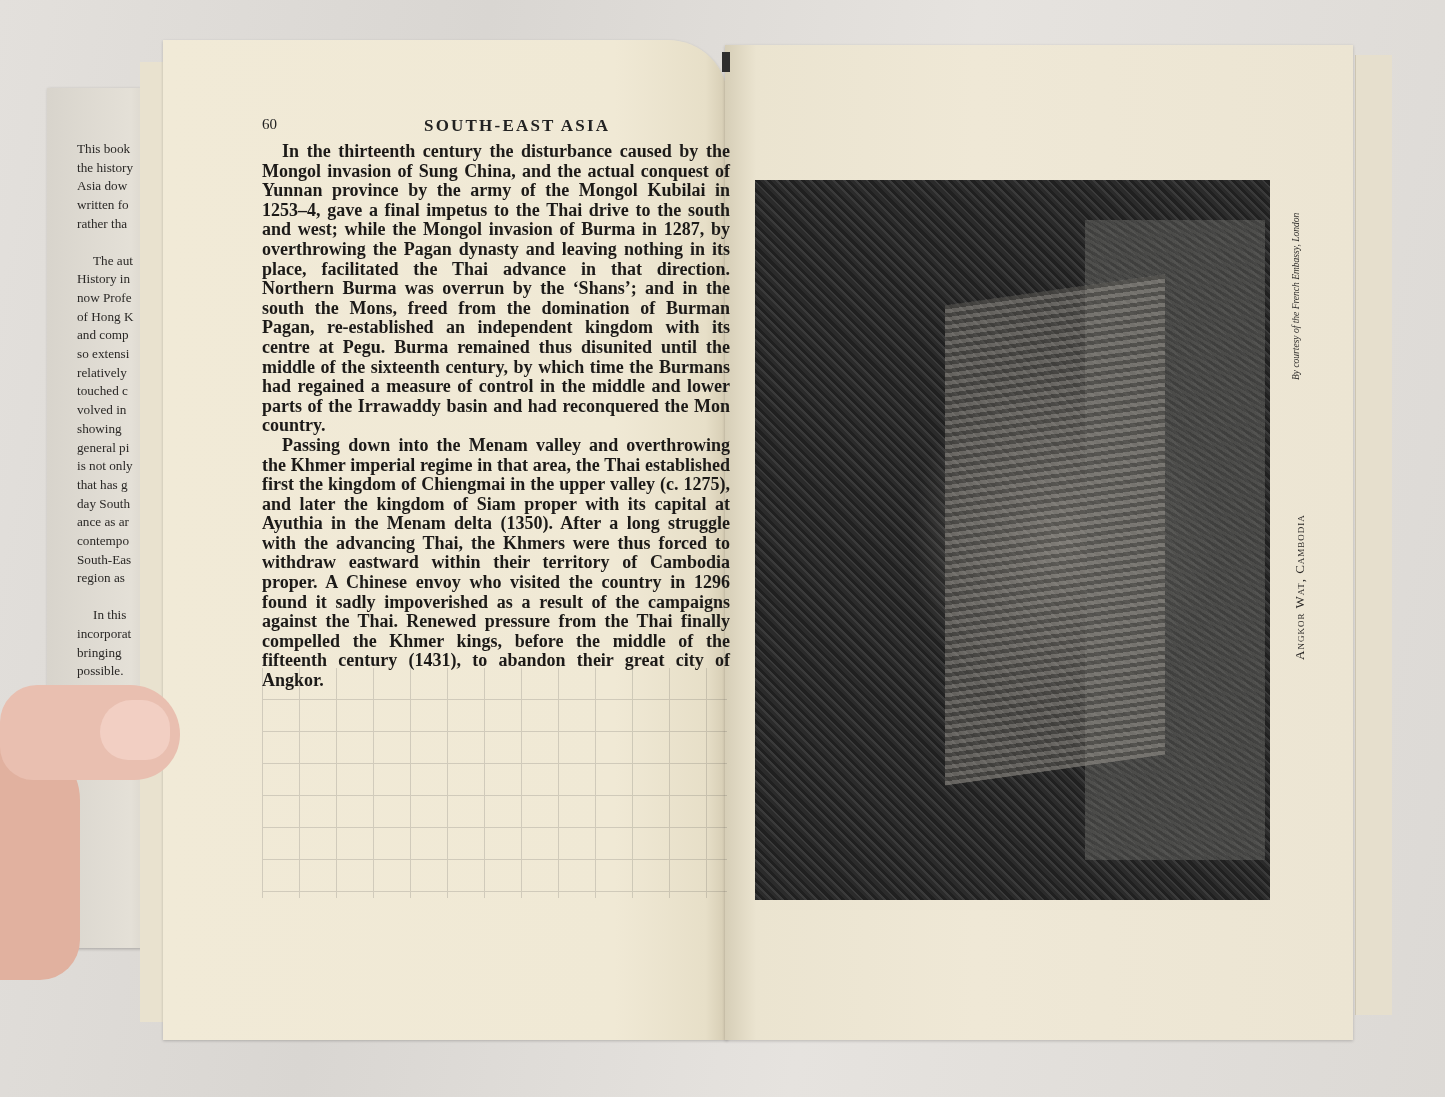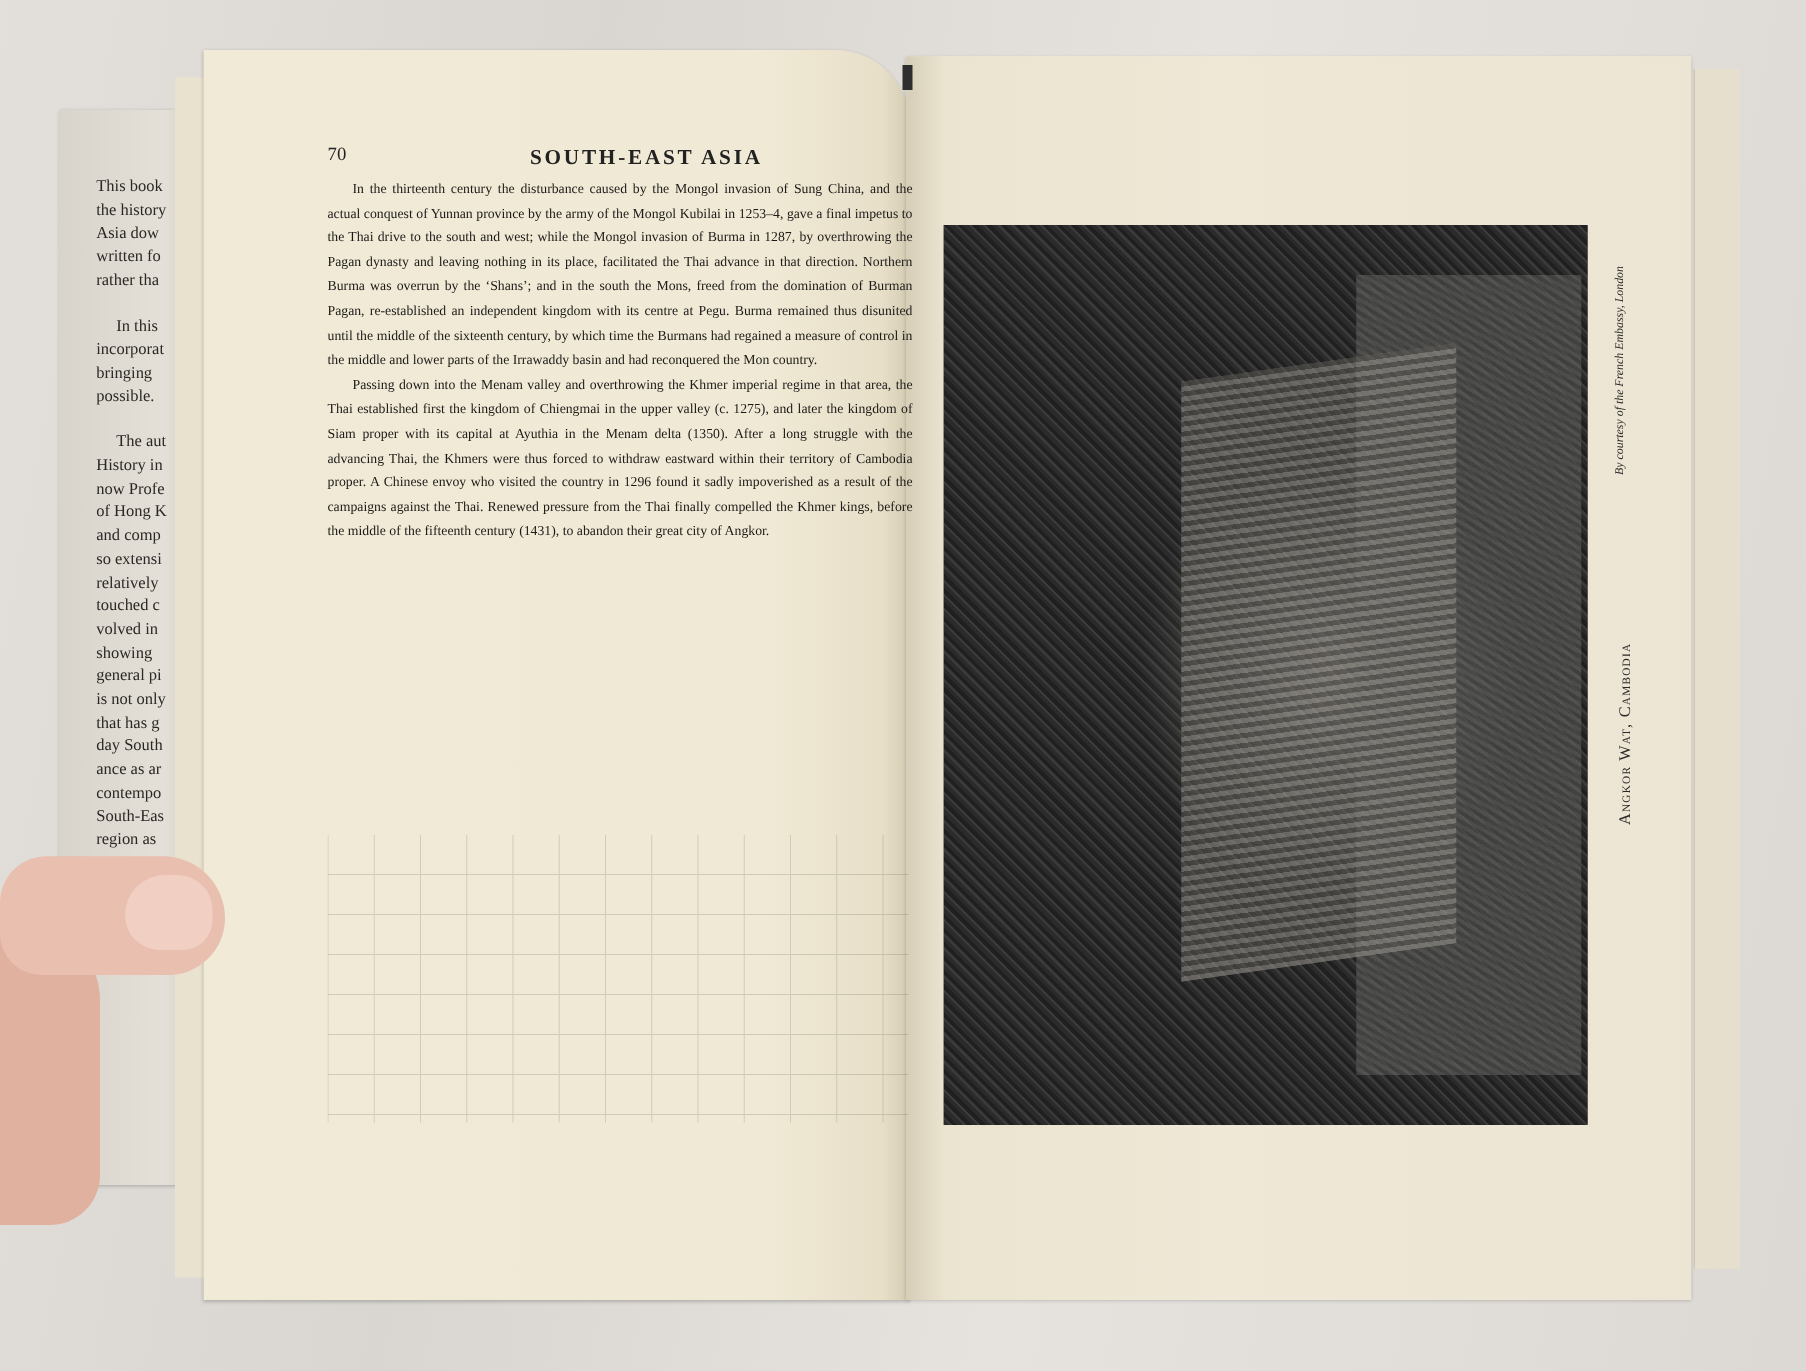--- a/index.html
+++ b/index.html
@@ -21,22 +21,22 @@
   .page-left{position:absolute;left:163px;top:40px;width:565px;height:1000px;
     background:linear-gradient(90deg,#f1ead7 0%,#f0e9d5 80%,#e7dfc8 96%,#d4cbb2 100%);
     border-radius:0 60px 0 0;box-shadow:0 1px 3px rgba(0,0,0,.2);}
   .page-right{position:absolute;left:725px;top:45px;width:628px;height:995px;
     background:linear-gradient(90deg,#d6ceb7 0%,#ebe4d0 5%,#efe8d6 40%,#ece5d3 100%);
     box-shadow:0 1px 3px rgba(0,0,0,.2);}
   .gutter{position:absolute;left:722px;top:52px;width:8px;height:20px;background:#2e2e2e;}
   .running-head{position:absolute;left:262px;top:116px;width:470px;height:20px;color:#222;}
   .page-number{position:absolute;left:0;top:0;font-size:15px;}
   .header-title{position:absolute;left:162px;top:0;font-size:17px;letter-spacing:2.2px;font-weight:bold;}
-  .body-text{position:absolute;left:262px;top:142px;width:468px;font-size:11px;line-height:19.6px;color:#1c1a18;
-    text-align:justify;}
+  .body-text{position:absolute;left:262px;top:142px;width:468px;font-size:18px;line-height:19.6px;color:#1c1a18;
+    text-align:justify;font-weight:bold;}
   .body-text p{margin:0;text-indent:20px;}
   .ghost-table{position:absolute;left:262px;top:668px;width:465px;height:230px;opacity:.18;
     background-image:linear-gradient(90deg,#444 1px,transparent 1px),linear-gradient(0deg,#444 1px,transparent 1px);
     background-size:37px 100%,100% 32px;}
   
   .plate{position:absolute;left:755px;top:180px;width:515px;height:720px;
     background:
       radial-gradient(ellipse at 60% 50%,rgba(200,195,185,.35) 0%,transparent 35%),
       repeating-linear-gradient(45deg,#2b2b2b 0 3px,#3a3a3a 3px 5px,#202020 5px 8px),
       #2a2a2a;}
@@ -58,34 +58,34 @@
   .palm{position:absolute;left:0;top:60px;width:120px;height:240px;background:#e1b19f;border-radius:20px 60px 40px 20px;}
 </style>
 </head>
 <body>
 
 <div class="scene">
 
   <div class="jacket-flap">
     <div class="flap-text" id="flap">
         <p>This book<br>the history<br>Asia dow<br>written fo<br>rather tha</p>
+        <p class="ind">The aut<br>History in<br>now Profe<br>of Hong K<br>and comp<br>so extensi<br>relatively<br>touched c<br>volved in<br>showing<br>general pi<br>is not only<br>that has g<br>day South<br>ance as ar<br>contempo<br>South-Eas<br>region as</p>
         <p class="ind">In this<br>incorporat<br>bringing<br>possible.</p>
-        <p class="ind">The aut<br>History in<br>now Profe<br>of Hong K<br>and comp<br>so extensi<br>relatively<br>touched c<br>volved in<br>showing<br>general pi<br>is not only<br>that has g<br>day South<br>ance as ar<br>contempo<br>South-Eas<br>region as</p>
       </div>
   </div>
 
   <div class="book-edge-left"></div>
   <div class="book-edge-right"></div>
 
   <div class="page-left"></div>
   <div class="page-right"></div>
   <div class="gutter"></div>
 
   <div class="running-head">
-    <span class="page-number">70</span>
+    <span class="page-number">60</span>
     <span class="header-title">SOUTH-EAST ASIA</span>
   </div>
 
   <div class="body-text">
     <p>In the thirteenth century the disturbance caused by the Mongol invasion of Sung China, and the actual conquest of Yunnan province by the army of the Mongol Kubilai in 1253–4, gave a final impetus to the Thai drive to the south and west; while the Mongol invasion of Burma in 1287, by overthrowing the Pagan dynasty and leaving nothing in its place, facilitated the Thai advance in that direction. Northern Burma was overrun by the ‘Shans’; and in the south the Mons, freed from the domination of Burman Pagan, re-established an independent kingdom with its centre at Pegu. Burma remained thus disunited until the middle of the sixteenth century, by which time the Burmans had regained a measure of control in the middle and lower parts of the Irrawaddy basin and had reconquered the Mon country.</p>
     <p>Passing down into the Menam valley and overthrowing the Khmer imperial regime in that area, the Thai established first the kingdom of Chiengmai in the upper valley (c. 1275), and later the kingdom of Siam proper with its capital at Ayuthia in the Menam delta (1350). After a long struggle with the advancing Thai, the Khmers were thus forced to withdraw eastward within their territory of Cambodia proper. A Chinese envoy who visited the country in 1296 found it sadly impoverished as a result of the campaigns against the Thai. Renewed pressure from the Thai finally compelled the Khmer kings, before the middle of the fifteenth century (1431), to abandon their great city of Angkor.</p>
   </div>
 
   <div class="ghost-table"></div>
 

